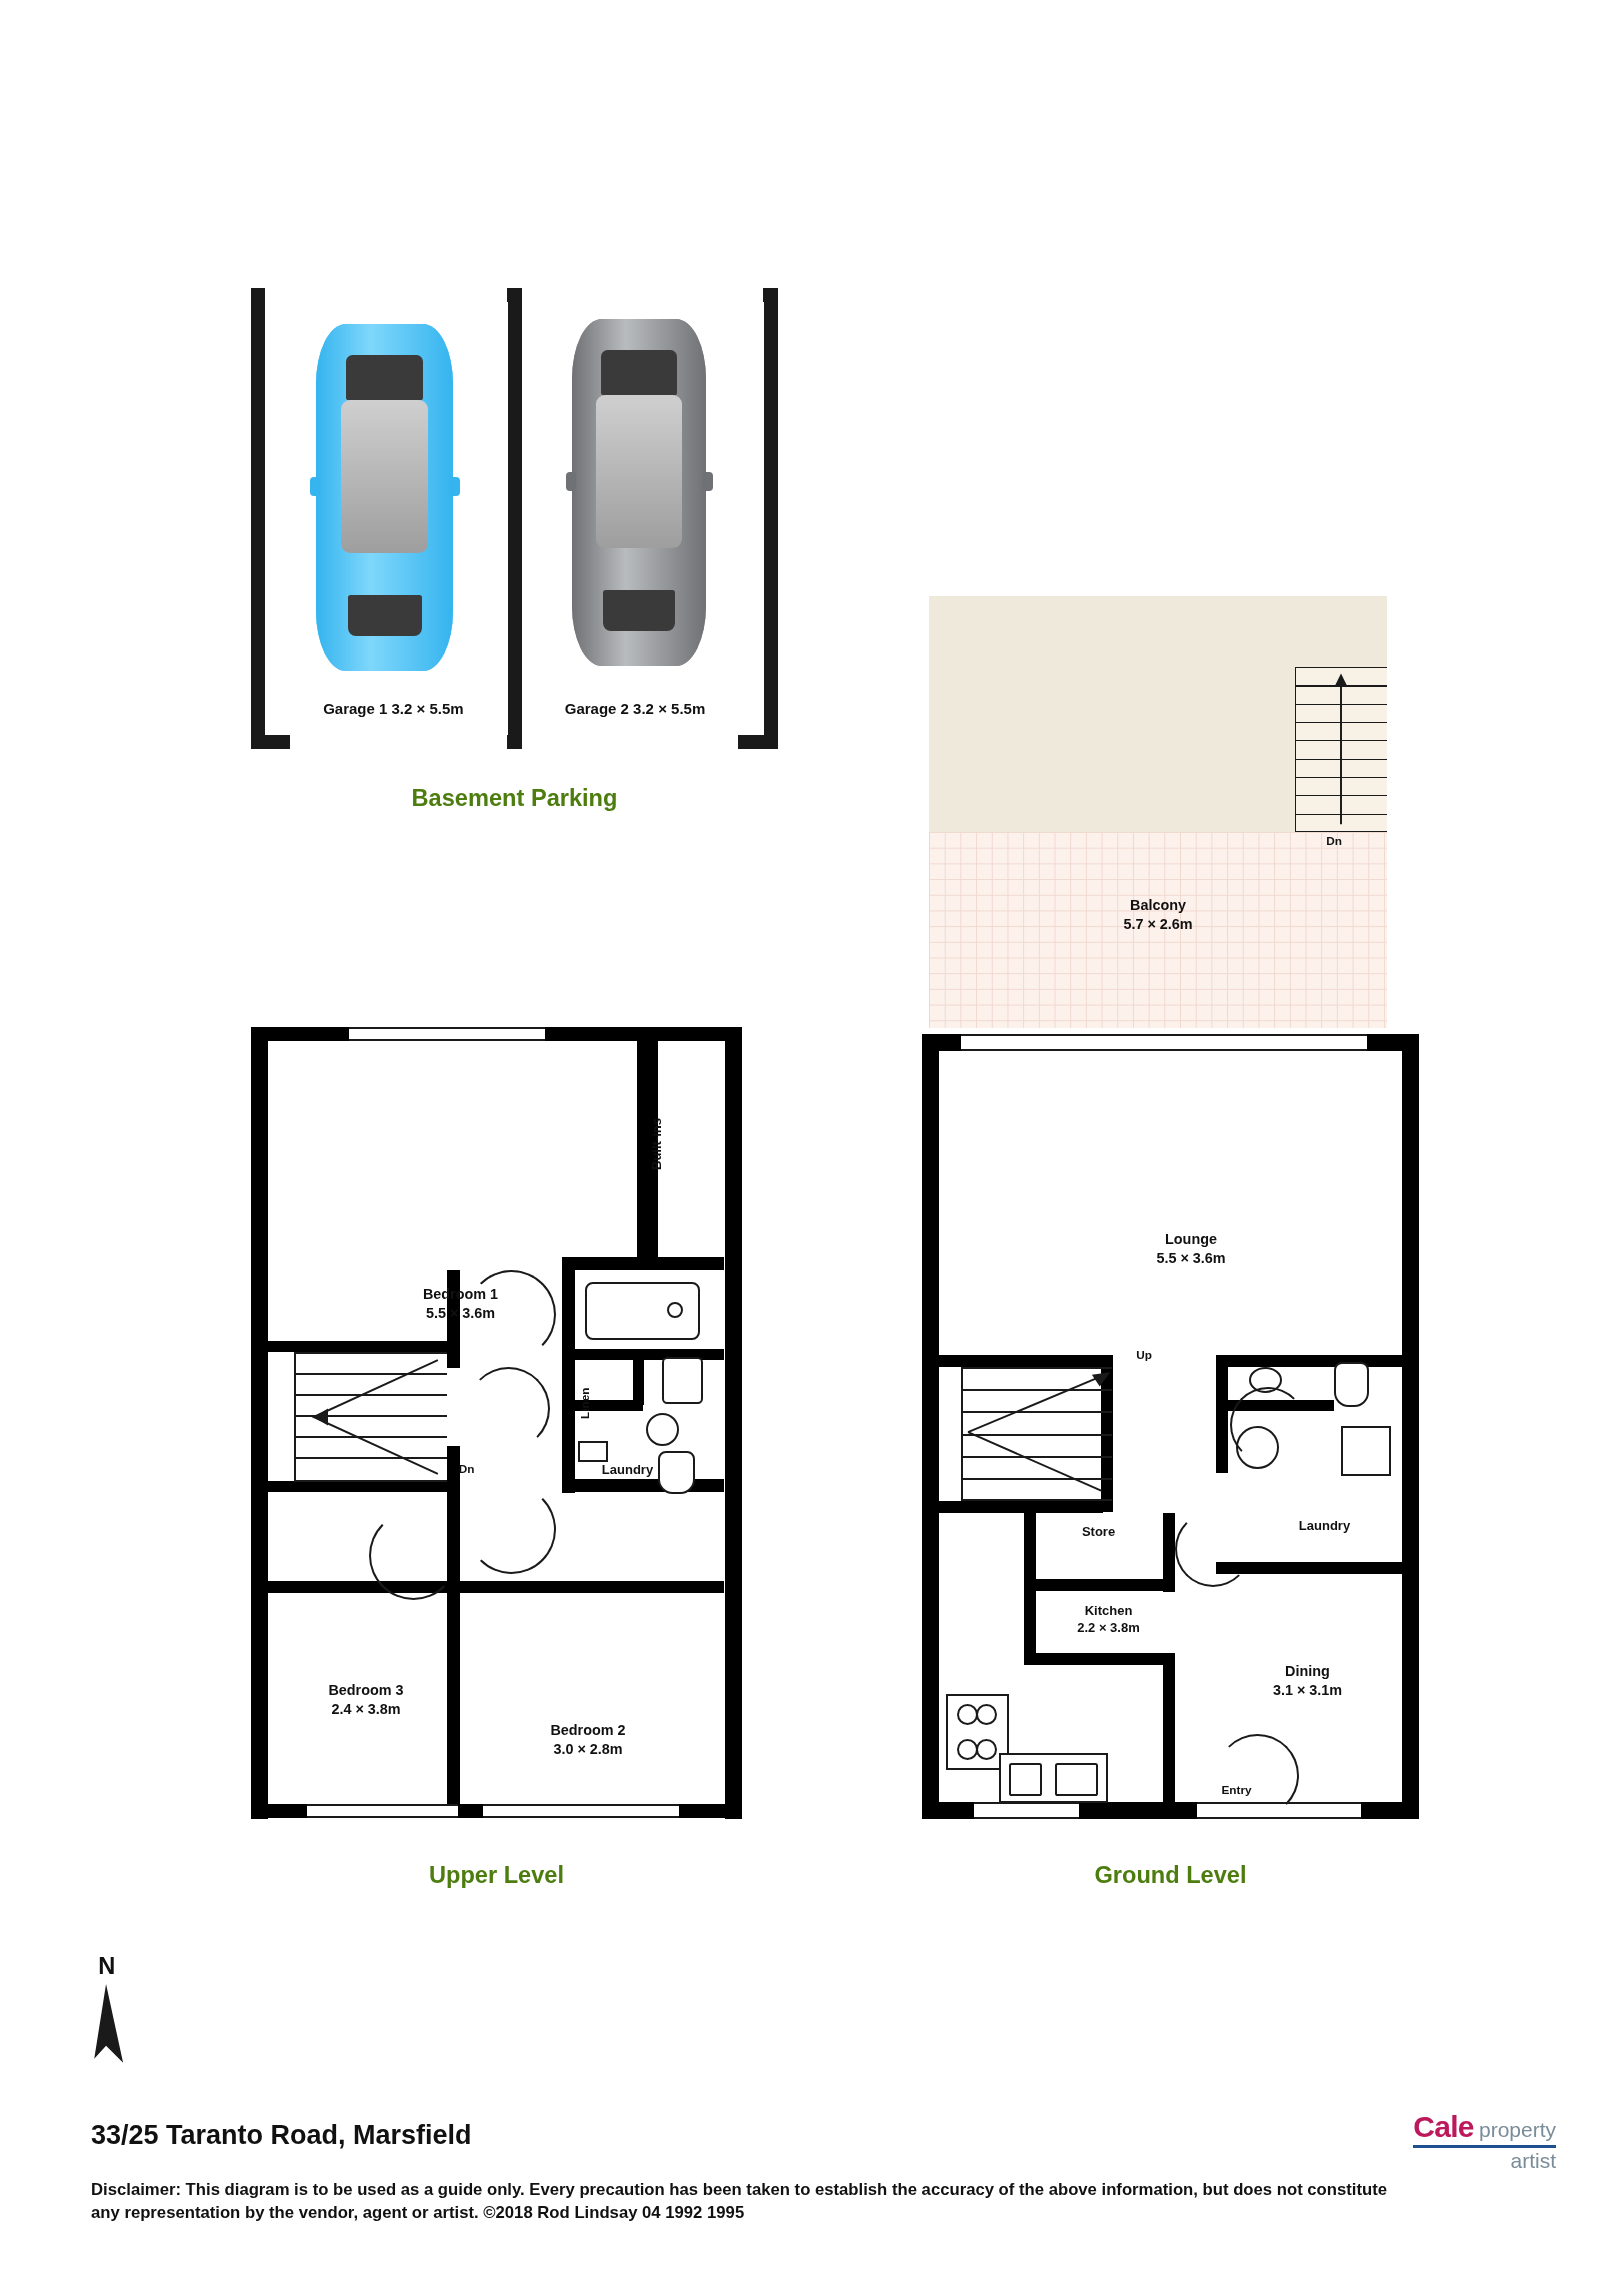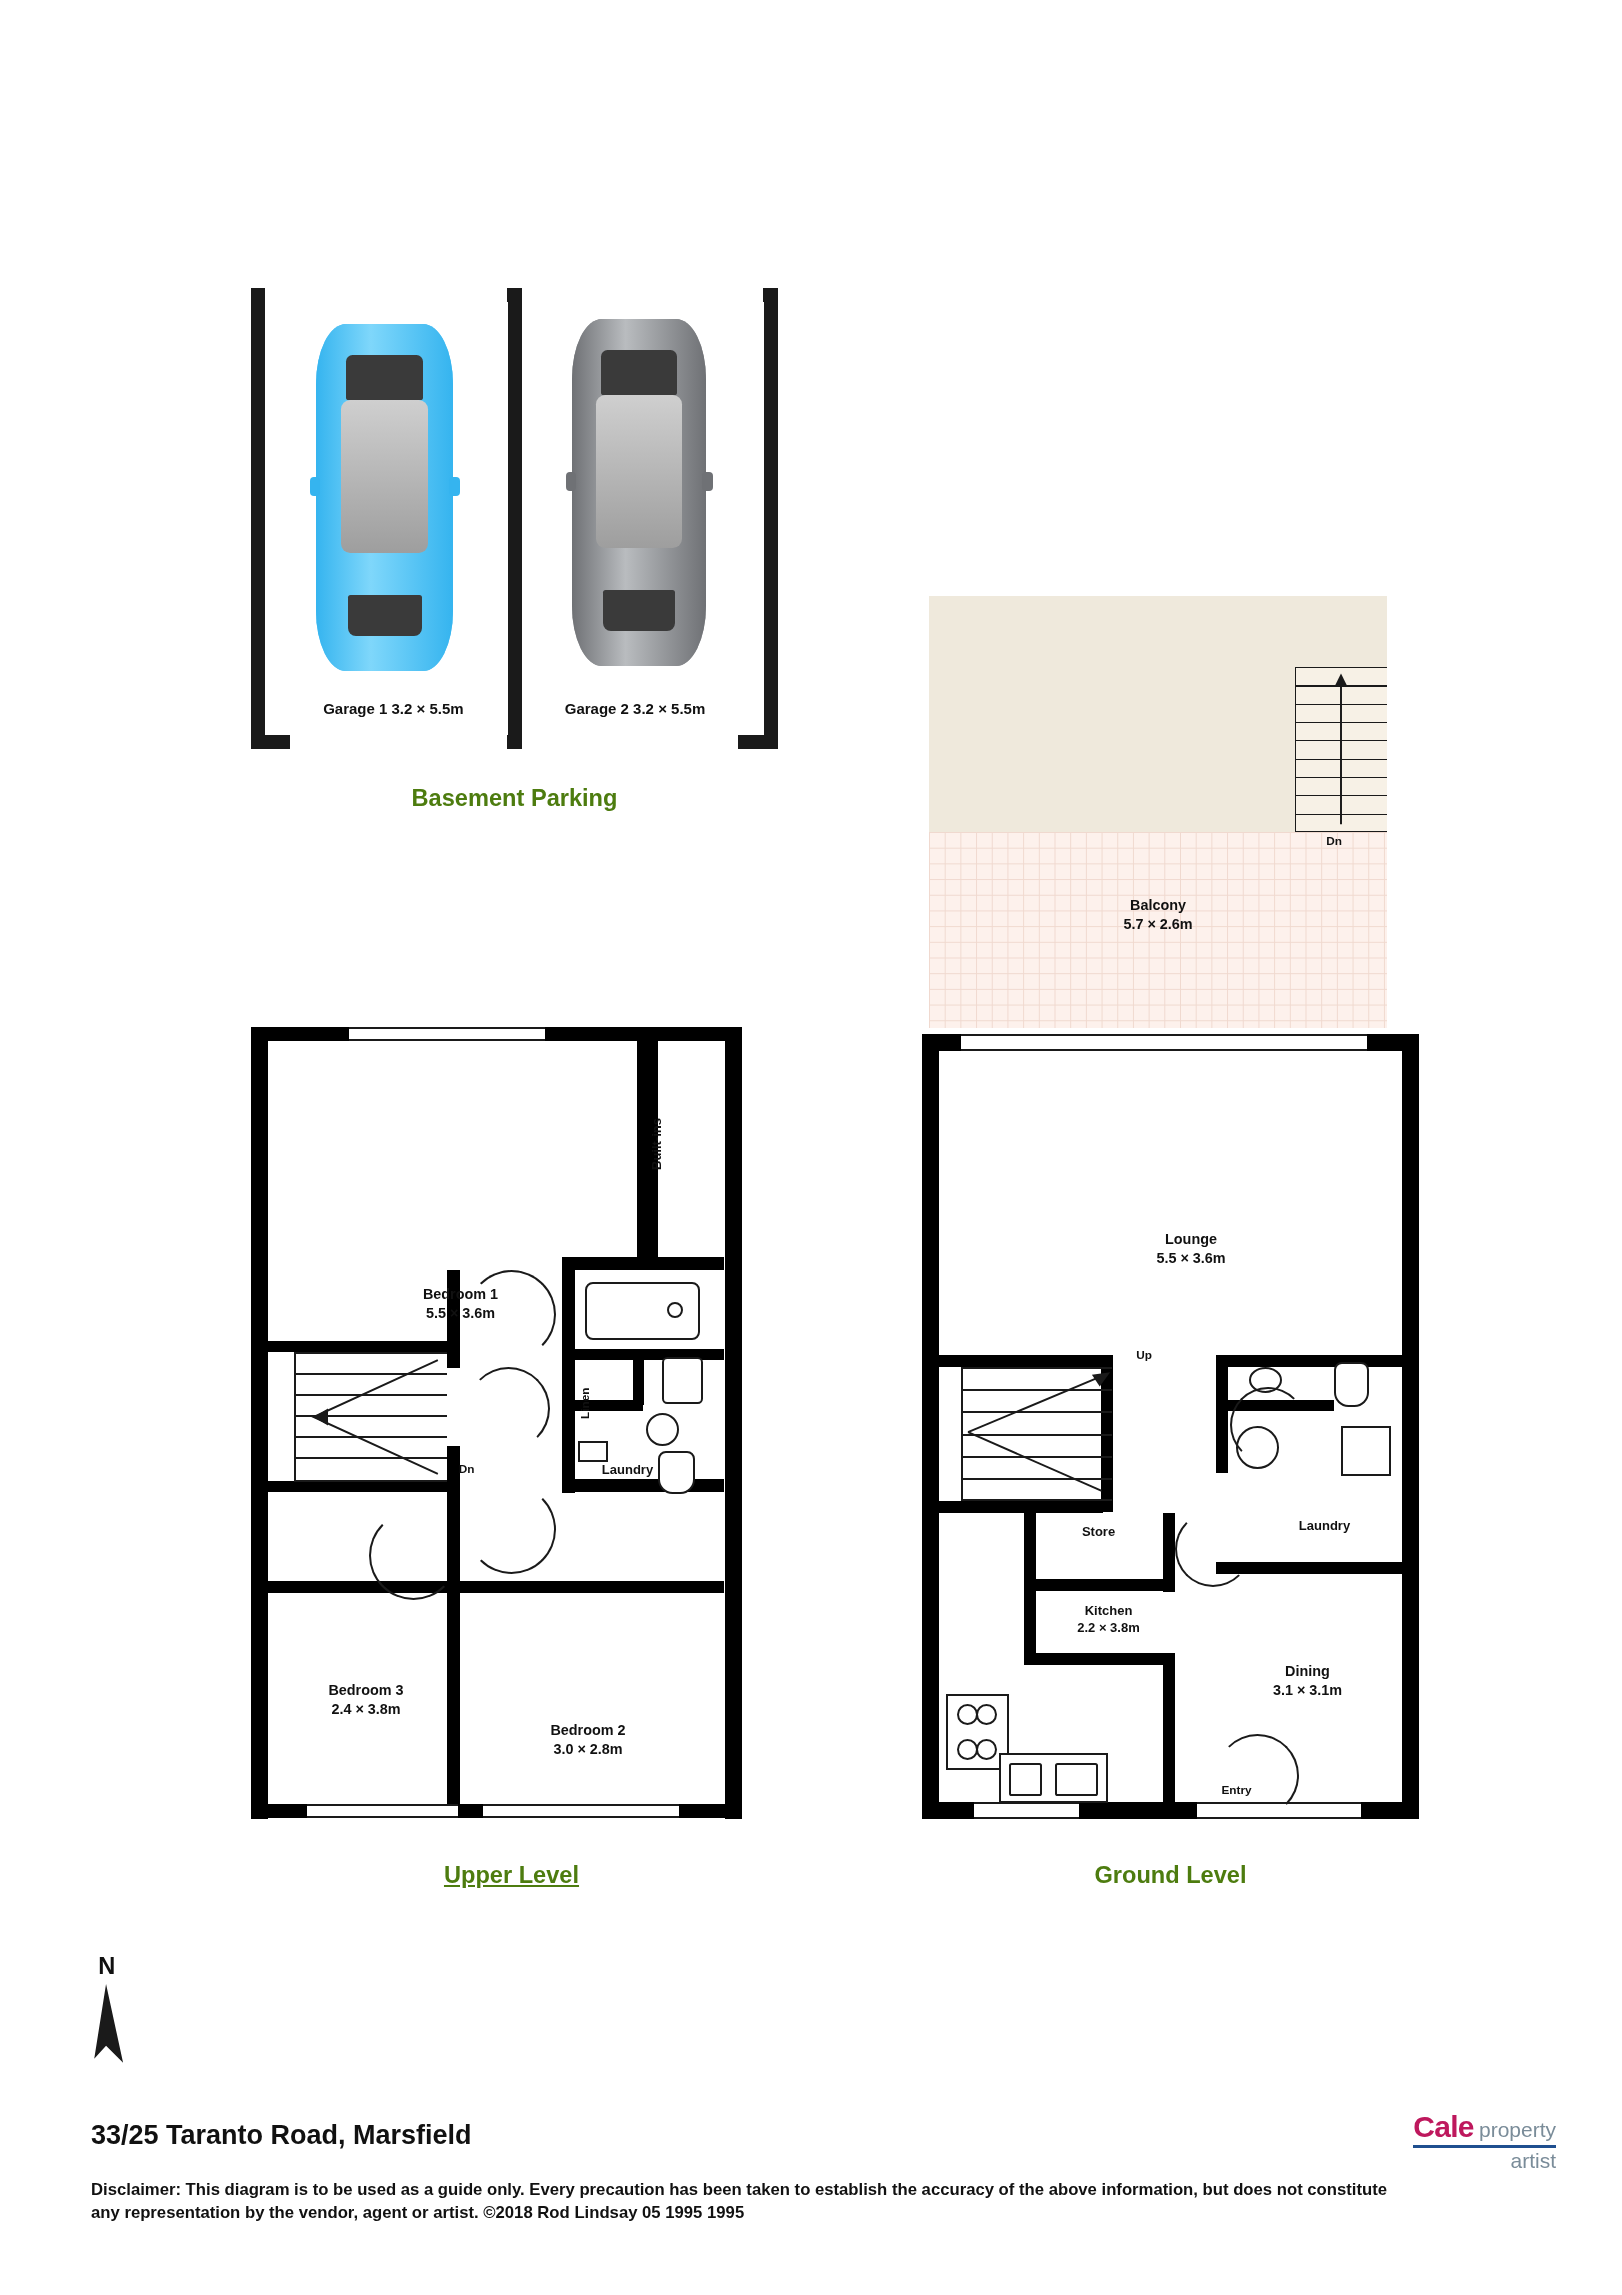--- a/index.html
+++ b/index.html
@@ -244,21 +244,21 @@
 5.5 × 3.6m</div>
     <div class="room small" style="left:301px; top:435px; width:151px;">Laundry</div>
     <div class="room vert tiny" style="left:327px; top:340px; height:72px;">Linen</div>
     <div class="room vert small" style="left:398px; top:39px; height:157px;">Built-ins</div>
     <div class="room" style="left:33px; top:654px; width:164px;">Bedroom 3
 2.4 × 3.8m</div>
     <div class="room" style="left:229px; top:694px; width:216px;">Bedroom 2
 3.0 × 2.8m</div>
   </div>
 
-  <div class="lvl-title" style="left:254px; top:1862px; width:491px;text-decoration:underline;">Upper Level</div>
+  <div class="lvl-title" style="left:239px; top:1862px; width:491px;">Upper Level</div>
 
   <div class="abs" id="ground">
 
     <div class="deck-plain" style="left:6.5px; top:14.4px; width:458px; height:236px;"></div>
     <div class="balcony-tile" style="left:6.5px; top:250px; width:458px; height:196px;"></div>
 
     <div class="deck-plain" style="left:373px; top:85px; width:92px; height:165px; background:#f7f1e6;"></div>
     <div class="stair-box" style="left:373px; top:85px; width:92px; height:165px;">
       <div class="stair-line" style="left:0; top:0; width:92px; height:1.3px;"></div>
       <div class="stair-line" style="left:0; top:18.3px; width:92px; height:1.3px;"></div>
@@ -357,21 +357,21 @@
   <div class="lvl-title" style="left:910px; top:1862px; width:497px;">Ground Level</div>
 
   <div id="north">
     <div style="font-size:23.6px; font-weight:bold; color:#111; margin-left:9.2px;">N</div>
     <svg width="59" height="92" style="display:block;" viewBox="0 0 90 140">
       <polygon points="26,6 52,126 26,100 8,120" fill="#1a1a1a"></polygon>
     </svg>
   </div>
 
   <div id="addr">33/25 Taranto Road, Marsfield</div>
-  <div id="disclaimer">Disclaimer: This diagram is to be used as a guide only. Every precaution has been taken to establish the accuracy of the above information, but does not constitute any representation by the vendor, agent or artist. ©2018 Rod Lindsay 05 1995 1995</div>
+  <div id="disclaimer">Disclaimer: This diagram is to be used as a guide only. Every precaution has been taken to establish the accuracy of the above information, but does not constitute any representation by the vendor, agent or artist. ©2018 Rod Lindsay 04 1992 1995</div>
 
   <div id="logo">
     <div>
       <span class="cale">Cale</span><span class="prop">property</span>
     </div>
     <div class="rule"></div>
     <div class="agents">artist</div>
   </div>
 
 </div>

